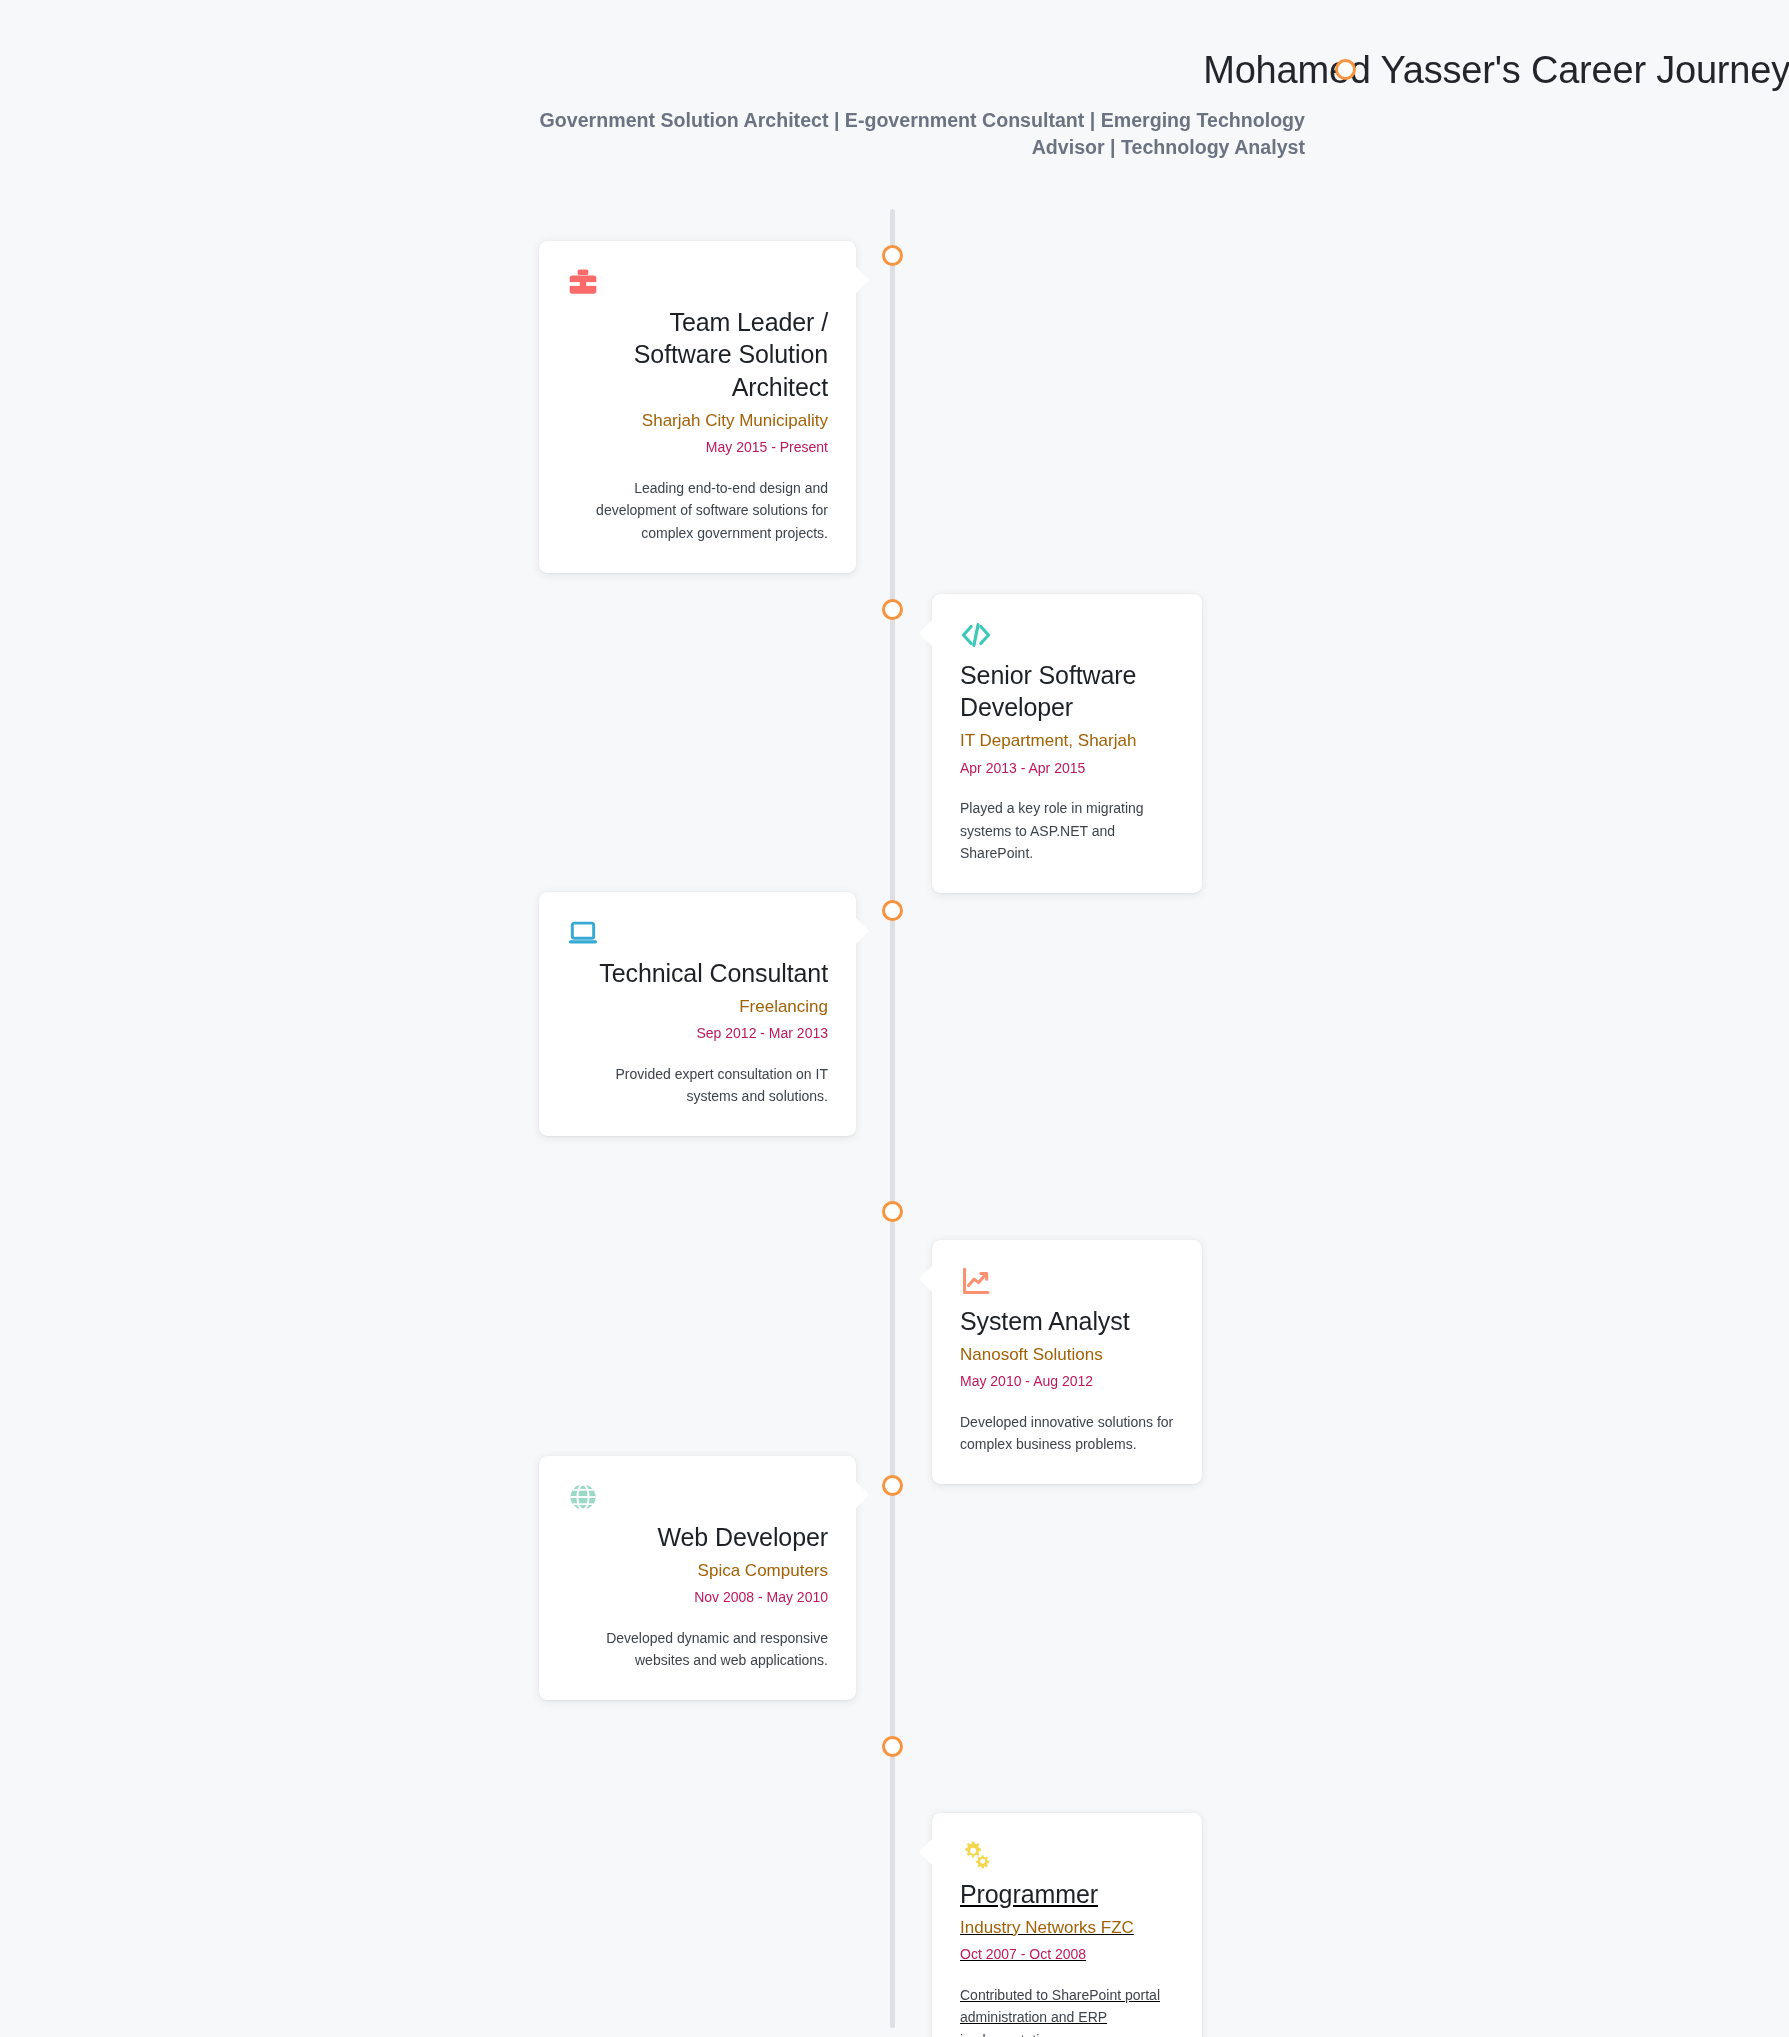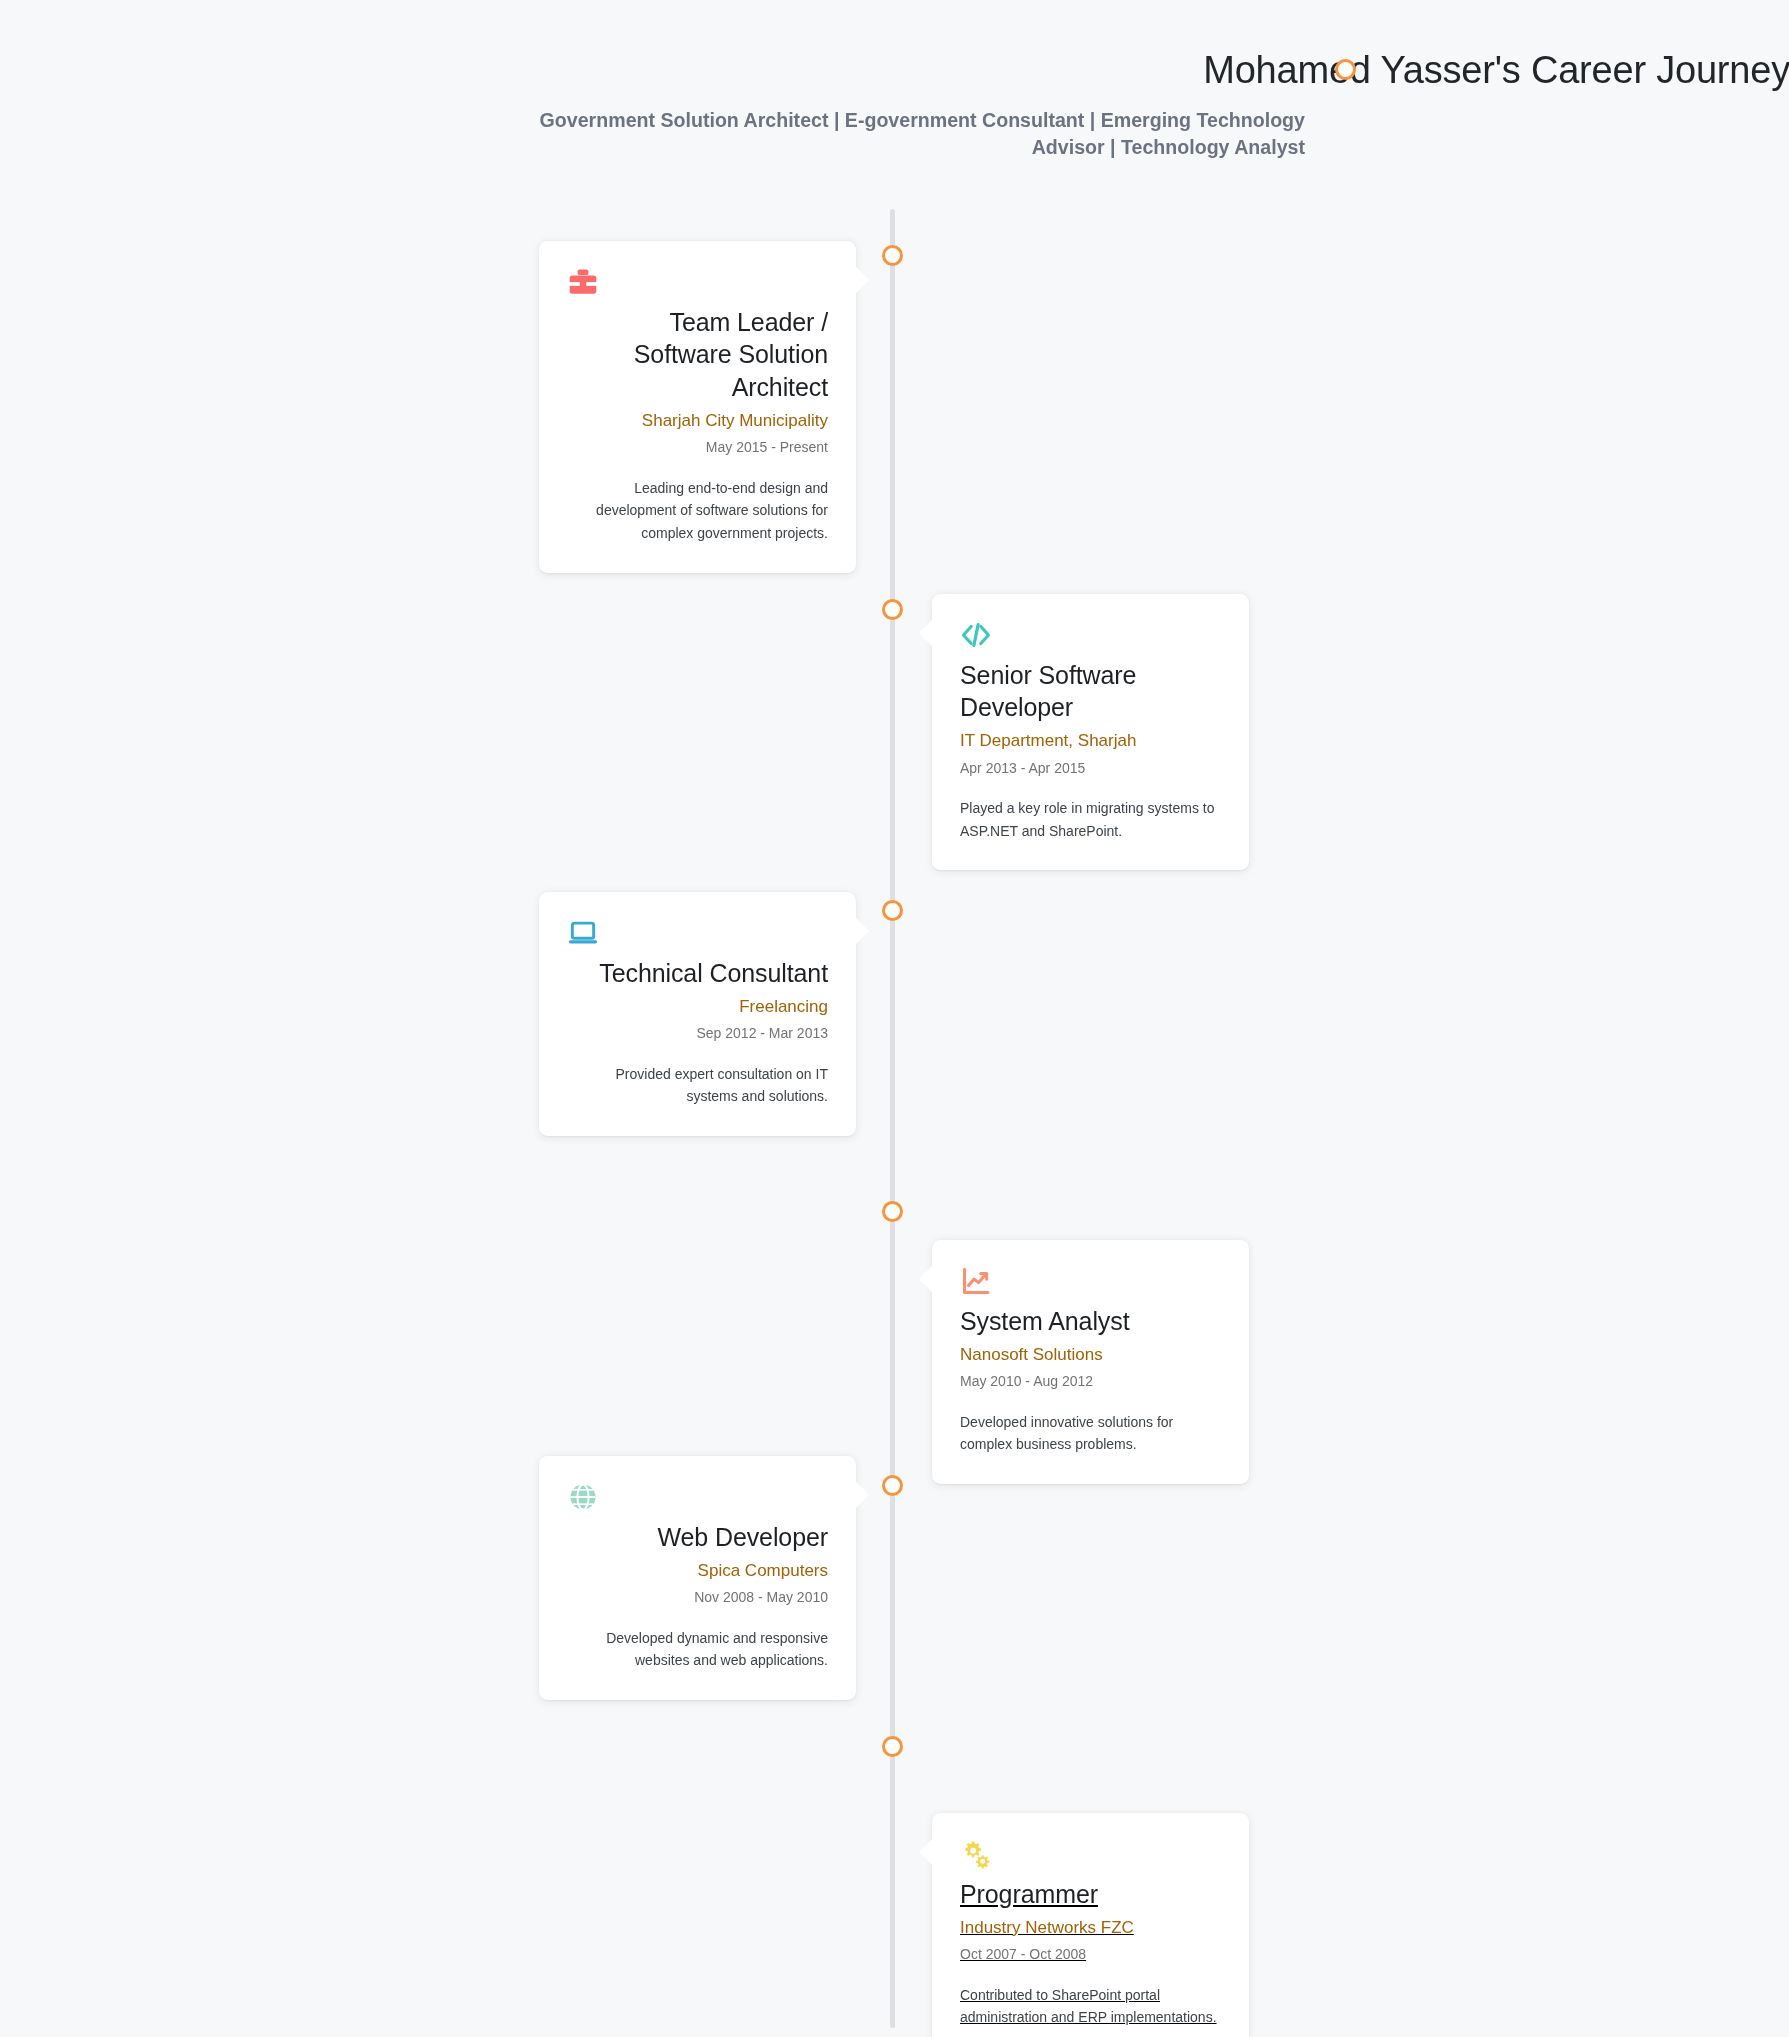--- a/index.html
+++ b/index.html
@@ -47,21 +47,21 @@
   
   .card {
     position:absolute;
     background:#ffffff;
     border-radius:8.4px;
     box-shadow:0 1.9px 8.4px rgba(25,30,40,0.085), 0 0.9px 1.9px rgba(25,30,40,0.05);
     padding:25px 28px 28px 28px;
     z-index:3;
   }
   .card.left  { left:539px;  width:317px;text-align:right; }
-  .card.right { left:932px; width:317px; }
+  .card.right { left:932px; width:270px; }
 
   
   .card .notch {
     position:absolute; top:25px;
     width:0; height:0;
     border-top:14px solid transparent;
     border-bottom:14px solid transparent;
   }
   .card.left  .notch { right:-13px; border-left:14px solid #ffffff; }
   .card.right .notch { left:-13px;  border-right:14px solid #ffffff; }
@@ -71,21 +71,21 @@
 
   .card-role {
     font-size:25px; font-weight:400; color:#1d2126;
     line-height:1.30; letter-spacing:-0.1px; margin-bottom:6.5px;
   }
   .card-org {
     font-size:17px; font-weight:400; color:#a16207;
     line-height:1.35; margin-bottom:5.6px;
   }
   .card-period {
-    font-size:14px; font-weight:400; color:#737373;
+    font-size:14px; font-weight:400; color:#be185d;
     line-height:1.35;
   }
   .card-desc {
     font-size:14px; font-weight:400; color:#3d434b;
     line-height:1.62; margin-top:19.6px;
   }
 </style>
 </head>
 <body>
 

